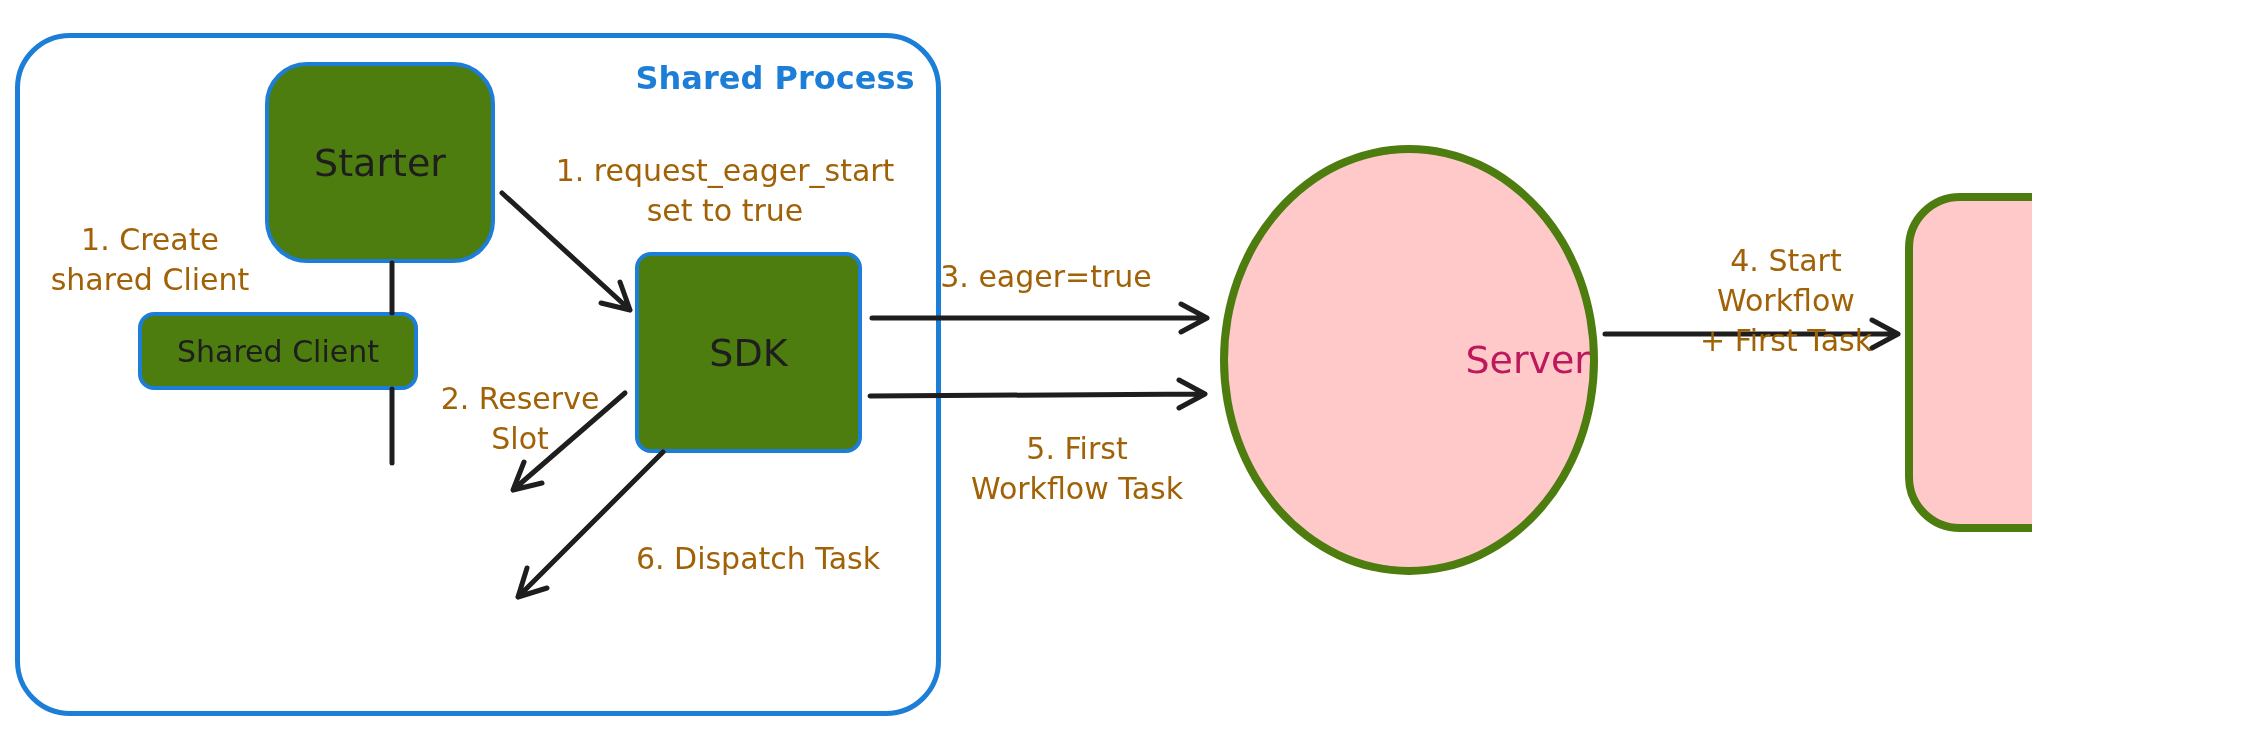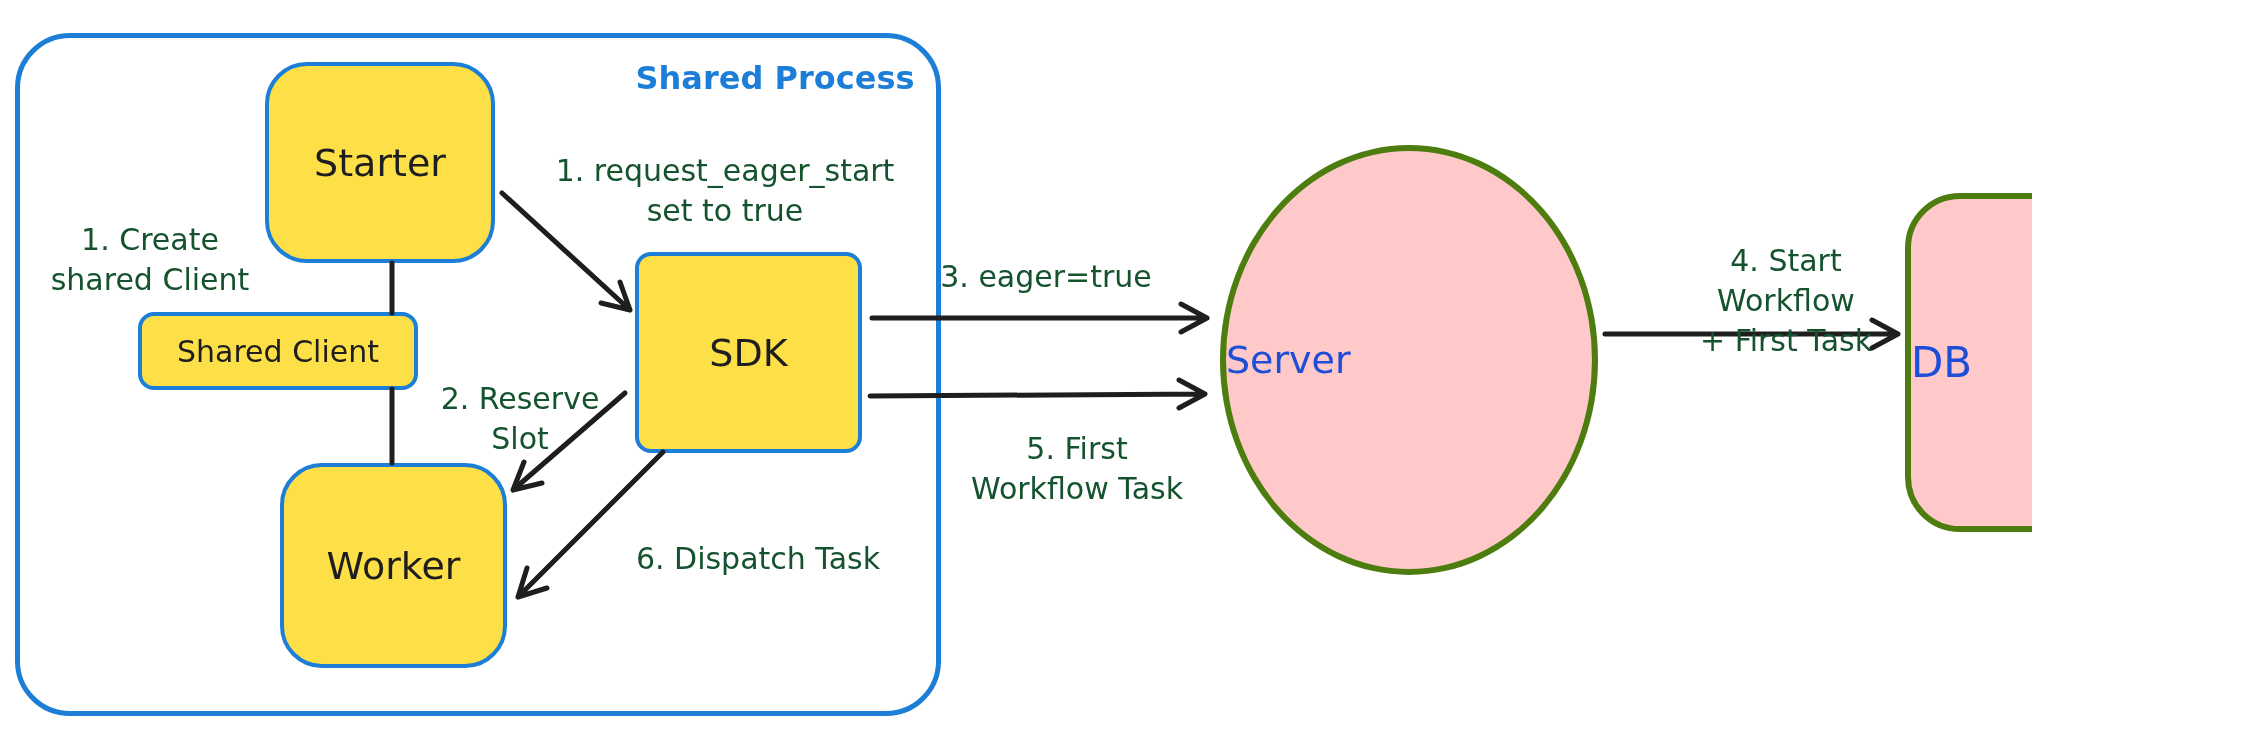--- a/index.html
+++ b/index.html
@@ -19,50 +19,50 @@
     left: 15px; top: 33px; width: 926px; height: 683px;
     box-sizing: border-box;
     border: 5px solid #1c7ed6;
     border-radius: 55px;
     background: transparent;
   }
 
   
   .node {
     box-sizing: border-box;
-    background: #fde047;
+    background: #4d7c0f;
     border: 4px solid #1c7ed6;
     display: flex; align-items: center; justify-content: center;
     text-align: center;
     color: #1e1e1e;
   }
   .node-starter { left: 265px; top: 62px;  width: 230px; height: 201px; border-radius: 42px; font-size: 38px; }
   .node-shared-client { left: 138px; top: 312px; width: 280px; height: 78px; border-radius: 16px; font-size: 30px; }
   .node-worker  { left: 280px; top: 463px; width: 227px; height: 205px; border-radius: 42px; font-size: 38px; }
   .node-sdk     { left: 635px; top: 252px; width: 227px; height: 201px; border-radius: 16px; font-size: 38px; }
 
   
   .node-red {
     box-sizing: border-box;
     background: #ffc9c9;
-    border: 6px solid #4d7c0f;
-    display: flex; align-items: center; justify-content: flex-start;
-    color: #1d4ed8;
+    border: 8px solid #4d7c0f;
+    display: flex; align-items: center; justify-content: flex-end;
+    color: #be185d;
   }
   .node-server { left: 1220px; top: 145px; width: 378px; height: 430px; border-radius: 50%; font-size: 38px; }
   .node-db     { left: 1905px; top: 193px; width: 305px; height: 339px; border-radius: 55px; font-size: 42px; }
 
   
   .anno {
     transform: translateX(-50%);
     white-space: pre-line;
     text-align: center;
     font-size: 30px;
     line-height: 40px;
-    color: #14532d;
+    color: #a16207;
   }
   .anno-process-title {
     font-size: 32px;
     line-height: 36px;
     color: #1c7ed6;
     font-weight: 600;
   }
 
   .arrow-layer { left: 0; top: 0; width: 2248px; height: 754px; pointer-events: none; }
   .arrow-layer path { stroke: #1e1e1e; stroke-width: 5; fill: none; stroke-linecap: round; stroke-linejoin: round; }
@@ -78,23 +78,20 @@
   <div class="abs anno anno-process-title ztop" style="left:775px; top:60px;">Shared Process</div>
 
   <div class="abs node node-starter zmid">
     <span>Starter</span>
   </div>
 
   <div class="abs node node-shared-client zmid">
     <span>Shared Client</span>
   </div>
 
-  <div class="abs node node-worker zmid">
-    <span>Worker</span>
-  </div>
 
   <div class="abs node node-sdk zmid">
     <span>SDK</span>
   </div>
 
   <div class="abs node-red node-server zmid">
     <span>Server</span>
   </div>
 
   <div class="abs node-red node-db zmid">

